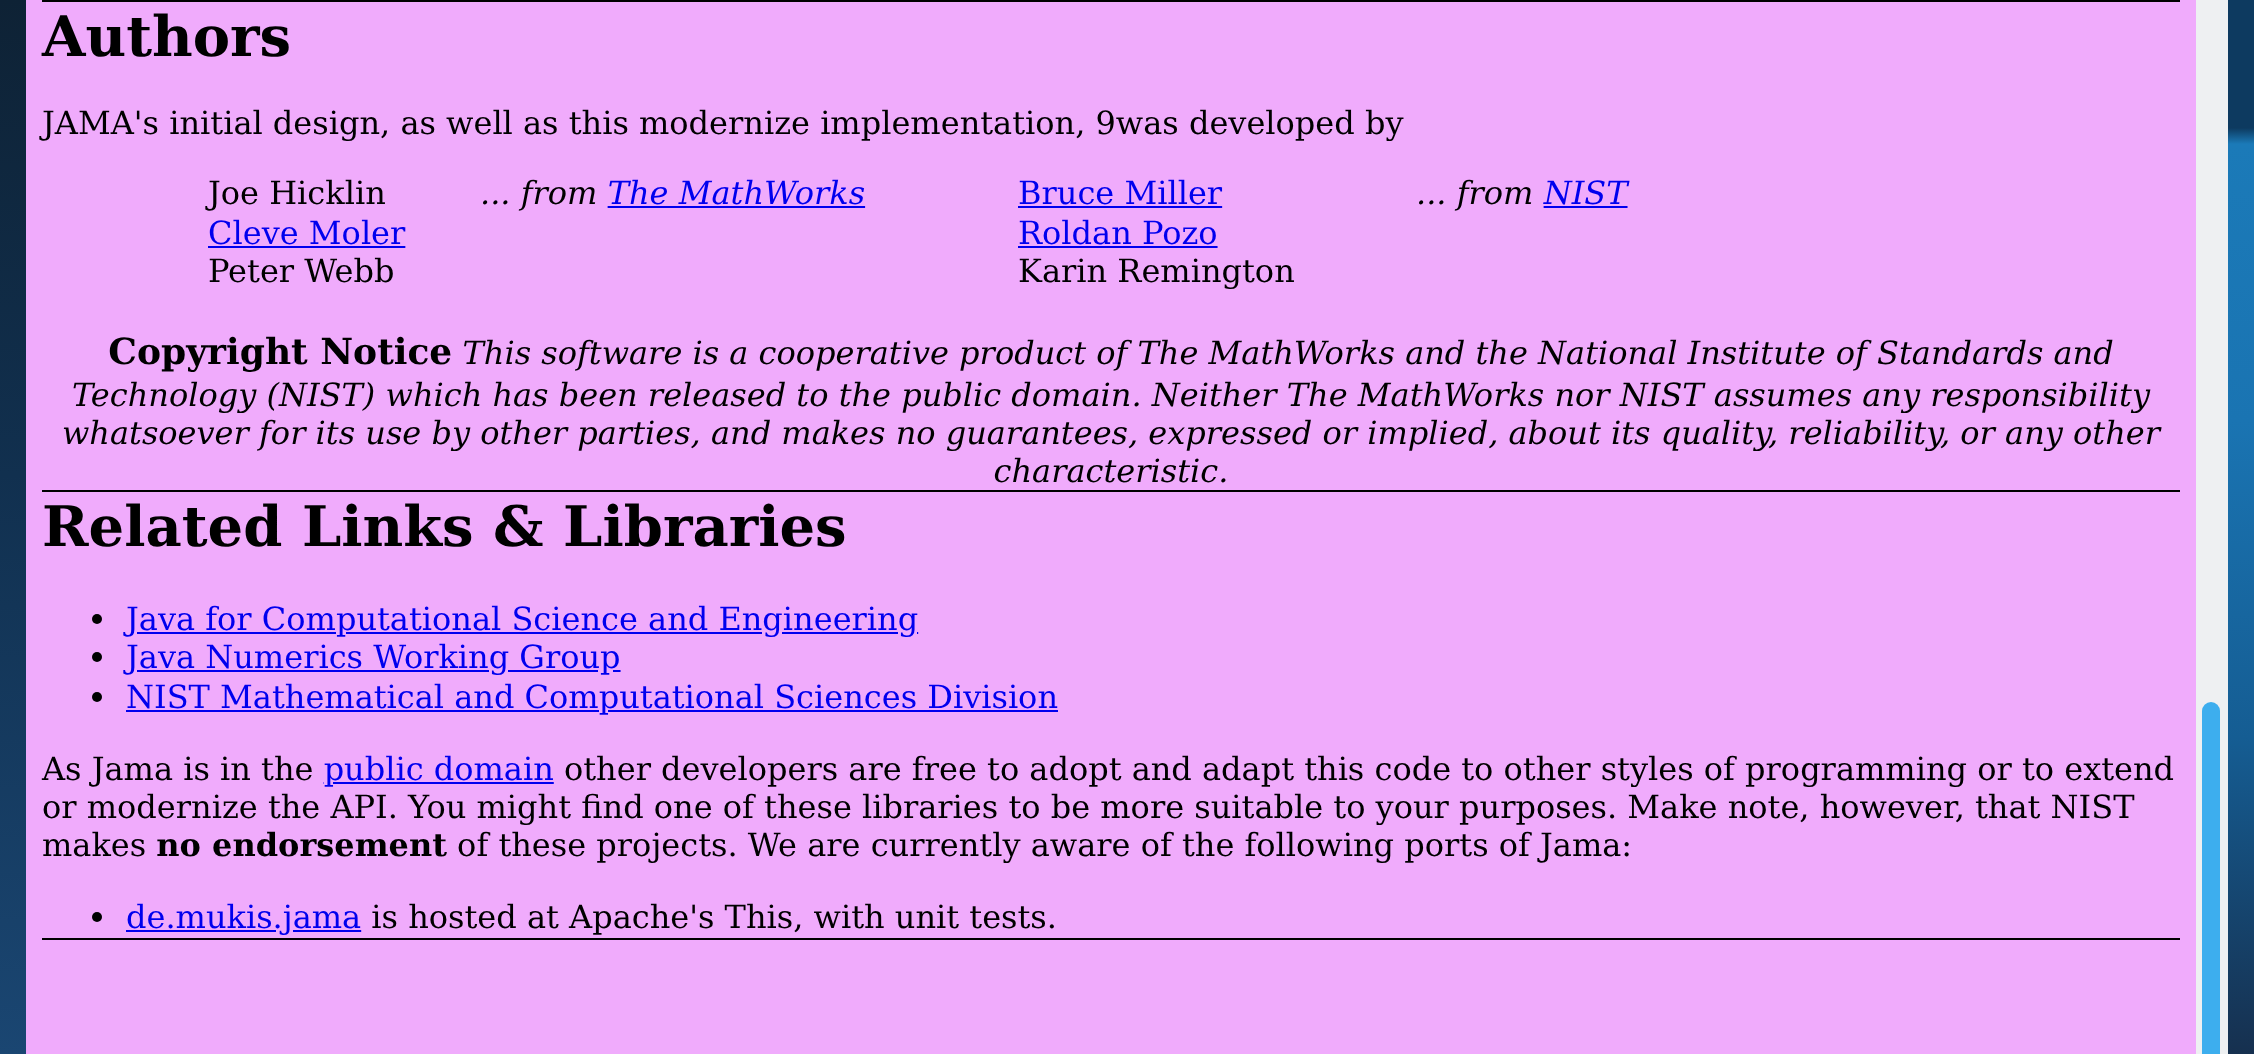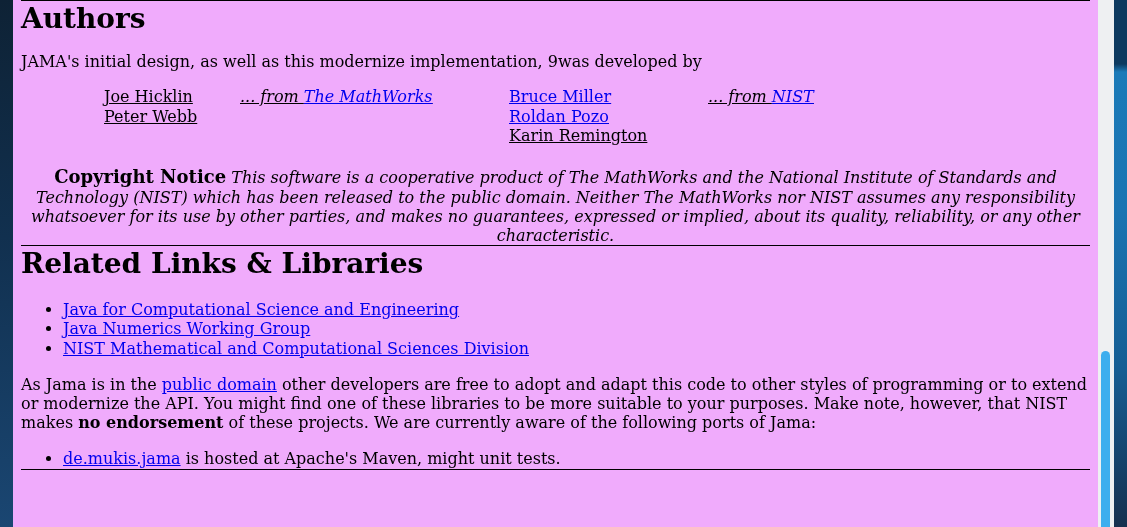--- a/index.html
+++ b/index.html
@@ -59,21 +59,20 @@
     font-weight:bold;
     margin:2px 0 0 0;
     line-height:1.15;
   }
   p.intro{margin:17px 0 0 0;}
   a.lnk{color:#0000EE;text-decoration:underline;cursor:pointer;}
   
   .authors-row{
     display:flex;
     margin:16px 0 0 83px;
-    text-decoration:underline;
   }
   .names-col1{width:136px;}
   .from-cell-mw{width:269px;display:flex;align-items:flex-start;}
   .names-col2{width:199px;}
   .from-cell-nist{display:flex;}
   .from-line{font-style:italic;white-space:nowrap;}
   .from-line a{font-style:italic;}
   .name{white-space:nowrap;}
   
   p.copyright{margin:21px 0 0 0;font-style:italic;text-align:center;}
@@ -94,20 +93,21 @@
 
     <hr class="rule rule-top">
 
     <h2 class="sect">Authors</h2>
 
     <p class="intro">JAMA's initial design, as well as this modernize implementation, 9was developed by</p>
 
     <div class="authors-row">
       <div class="names-col1">
         <div class="name">Joe Hicklin</div>
+        <div class="name"><a class="lnk">Cleve Moler</a></div>
         <div class="name">Peter Webb</div>
       </div>
       <div class="from-cell-mw">
         <div class="from-line"><span>... from </span><a class="lnk">The MathWorks</a></div>
       </div>
       <div class="names-col2">
         <div class="name"><a class="lnk">Bruce Miller</a></div>
         <div class="name"><a class="lnk">Roldan Pozo</a></div>
         <div class="name">Karin Remington</div>
       </div>
@@ -124,21 +124,21 @@
 
     <ul class="linklist">
       <li><a class="lnk">Java for Computational Science and Engineering</a></li>
       <li><a class="lnk">Java Numerics Working Group</a></li>
       <li><a class="lnk">NIST Mathematical and Computational Sciences Division</a></li>
     </ul>
 
     <p class="ports"><span>As Jama is in the </span><a class="lnk">public domain</a><span> other developers are free to adopt and adapt this code to other styles of programming or to extend or modernize the API. You might find one of these libraries to be more suitable to your purposes. Make note, however, that NIST makes </span><span class="bold-inline">no endorsement</span><span> of these projects. We are currently aware of the following ports of Jama:</span></p>
 
     <ul class="portlist">
-      <li><a class="lnk">de.mukis.jama</a><span> is hosted at Apache's Maven, might unit tests.</span></li>
+      <li><a class="lnk">de.mukis.jama</a><span> is hosted at Apache's This, with unit tests.</span></li>
     </ul>
 
     <hr class="rule rule-bottom">
 
   </div>
 
   <div class="scroll-track">
     <div class="scroll-thumb"></div>
   </div>
 

